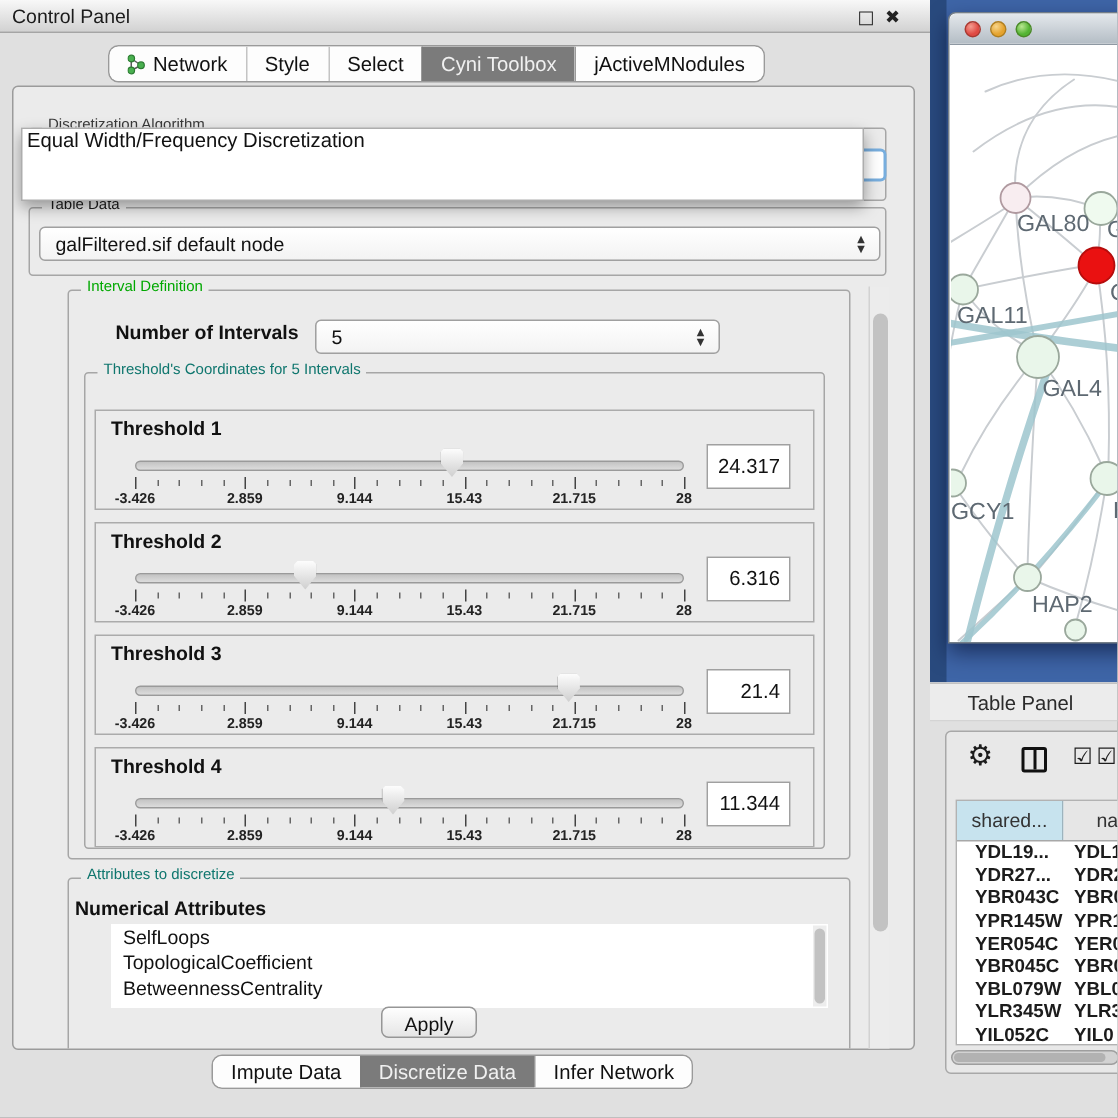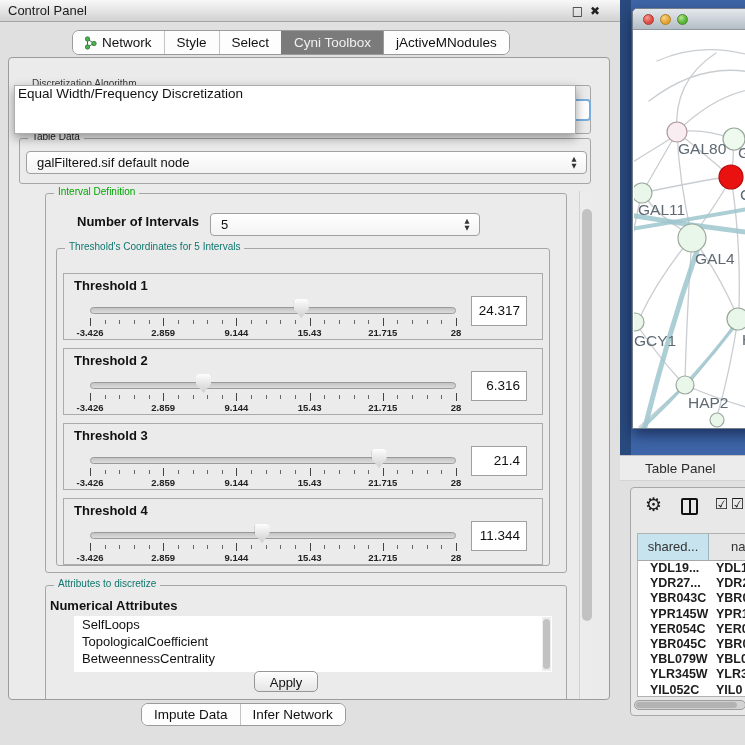--- a/index.html
+++ b/index.html
@@ -372,20 +372,23 @@
       <div class="v-scroll">
         <div class="v-thumb"></div>
       </div>
 
       <button class="apply">Apply</button>
     </div>
 
     <div class="tabbar tabbar-bottom">
         <div class="tab">
           <span class="tab-text">Impute Data</span>
+        </div>
+        <div class="tab sel">
+          <span class="tab-text">Discretize Data</span>
         </div>
         <div class="tab">
           <span class="tab-text">Infer Network</span>
         </div>
       </div>
   </section>
 
   <section class="desktop">
     <div class="desk-strip"></div>
     <div class="net-window">

